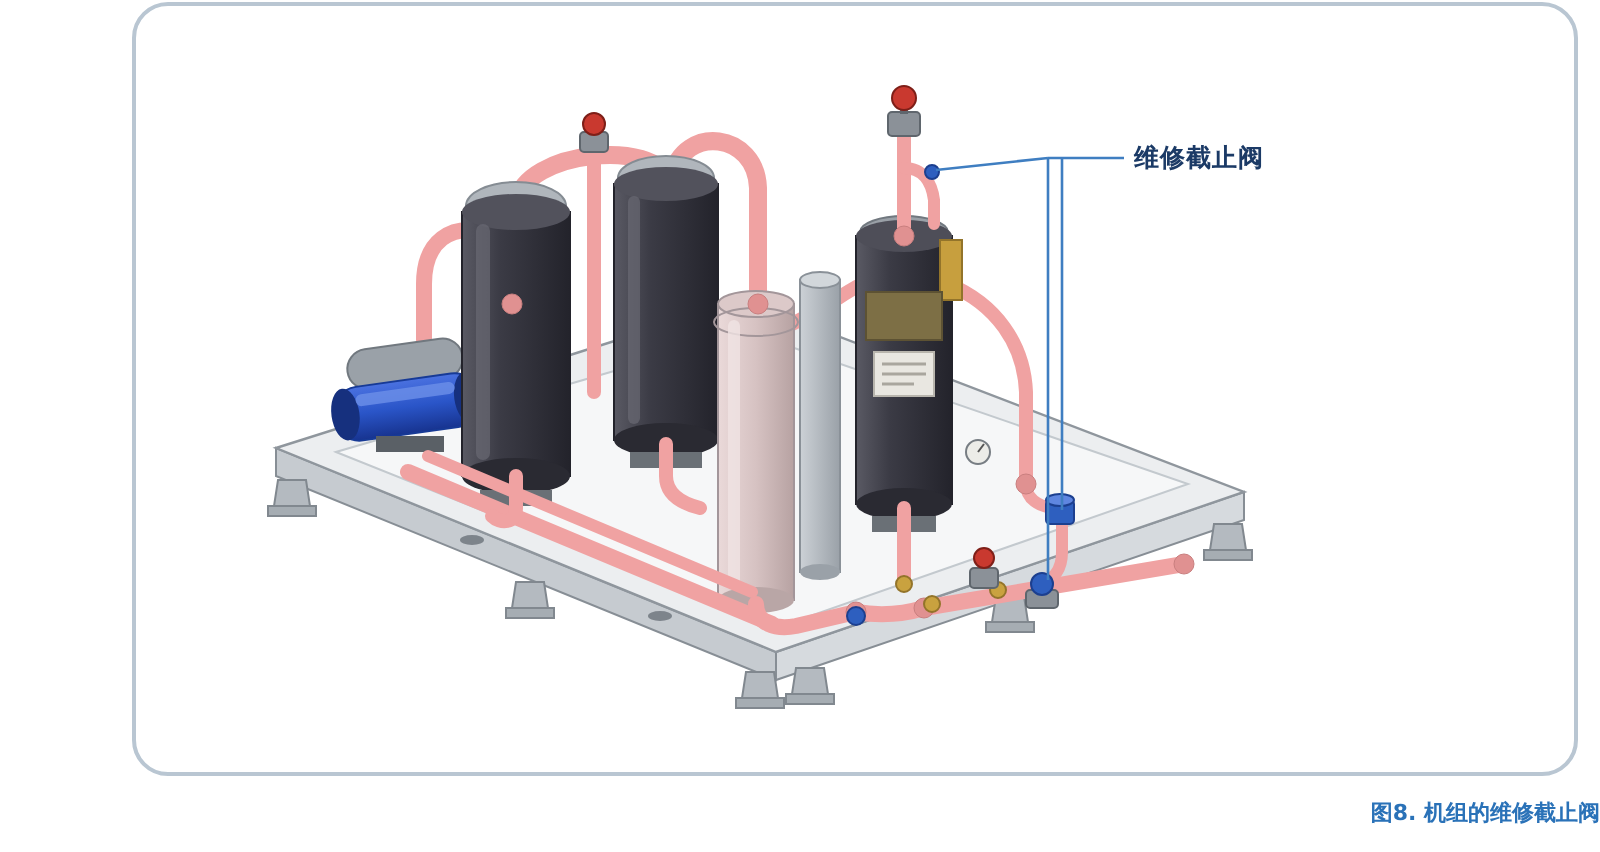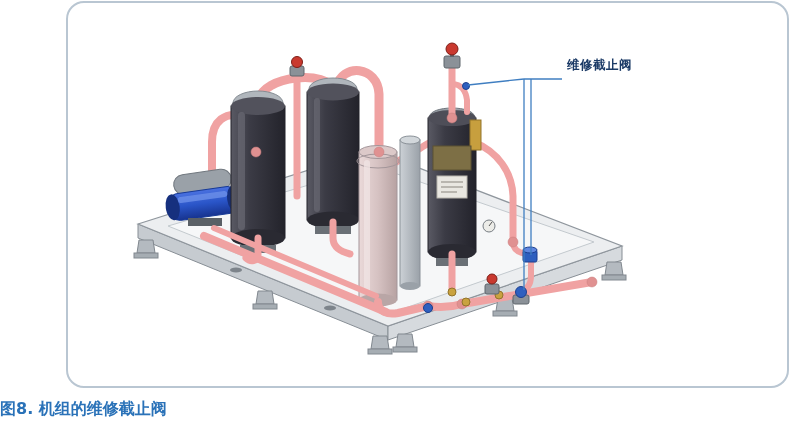--- a/index.html
+++ b/index.html
@@ -6,27 +6,27 @@
   body{width:800px;height:426px;overflow:hidden;background:#ffffff;
        font-family:"DejaVu Sans","Liberation Sans",sans-serif;}
   .page{position:relative;width:800px;height:426px;background:#ffffff;overflow:hidden;}
   .figure-box{
     position:absolute;left:66px;top:1px;width:723px;height:387px;
     border:2px solid #b9c6d2;border-radius:18px;box-sizing:border-box;
     background:#ffffff;
   }
   .illustration-svg{position:absolute;left:0;top:0;width:800px;height:426px;}
   .callout-label{
-    position:absolute;left:567px;top:57px;
+    position:absolute;left:567px;top:71px;
     font-size:12.5px;font-weight:bold;color:#1b3a66;letter-spacing:0.5px;
     white-space:nowrap;
   }
   .figure-caption{
-    position:absolute;left:0;top:399px;width:800px;text-align:left;
-    font-size:16px;font-weight:bold;color:#2a72b8;
+    position:absolute;left:0;top:399px;width:800px;text-align:right;
+    font-size:11px;font-weight:bold;color:#2a72b8;
   }
 </style>
 </head>
 <body>
 
 <div class="page">
 
   <div class="figure-box"></div>
 
   <svg class="illustration-svg" viewBox="0 0 800 426" xmlns="http://www.w3.org/2000/svg">

